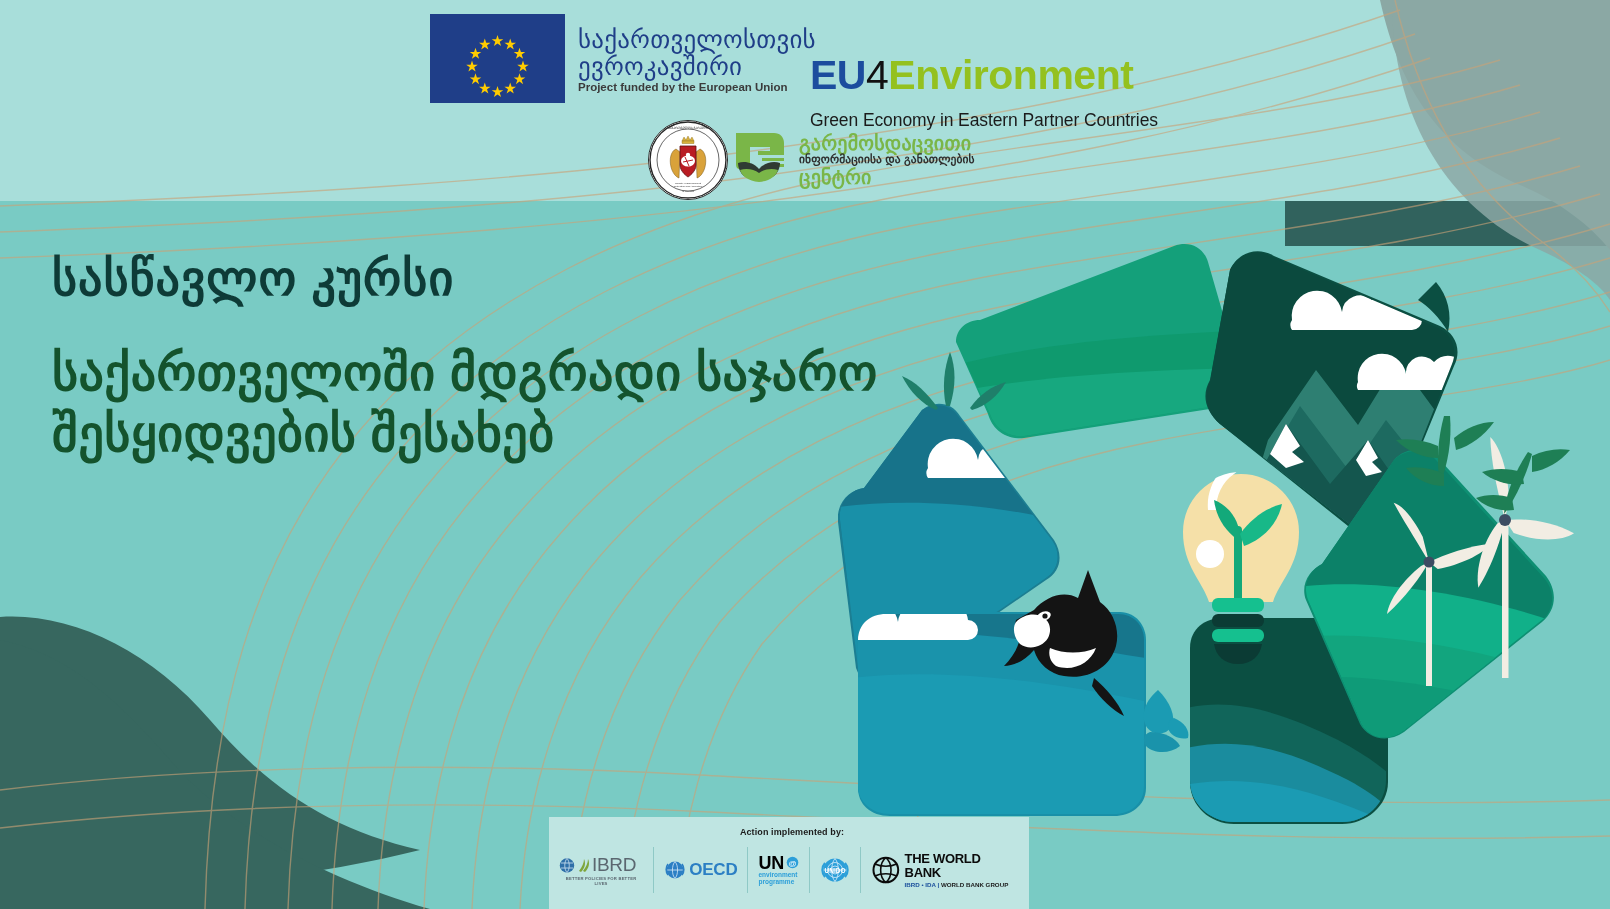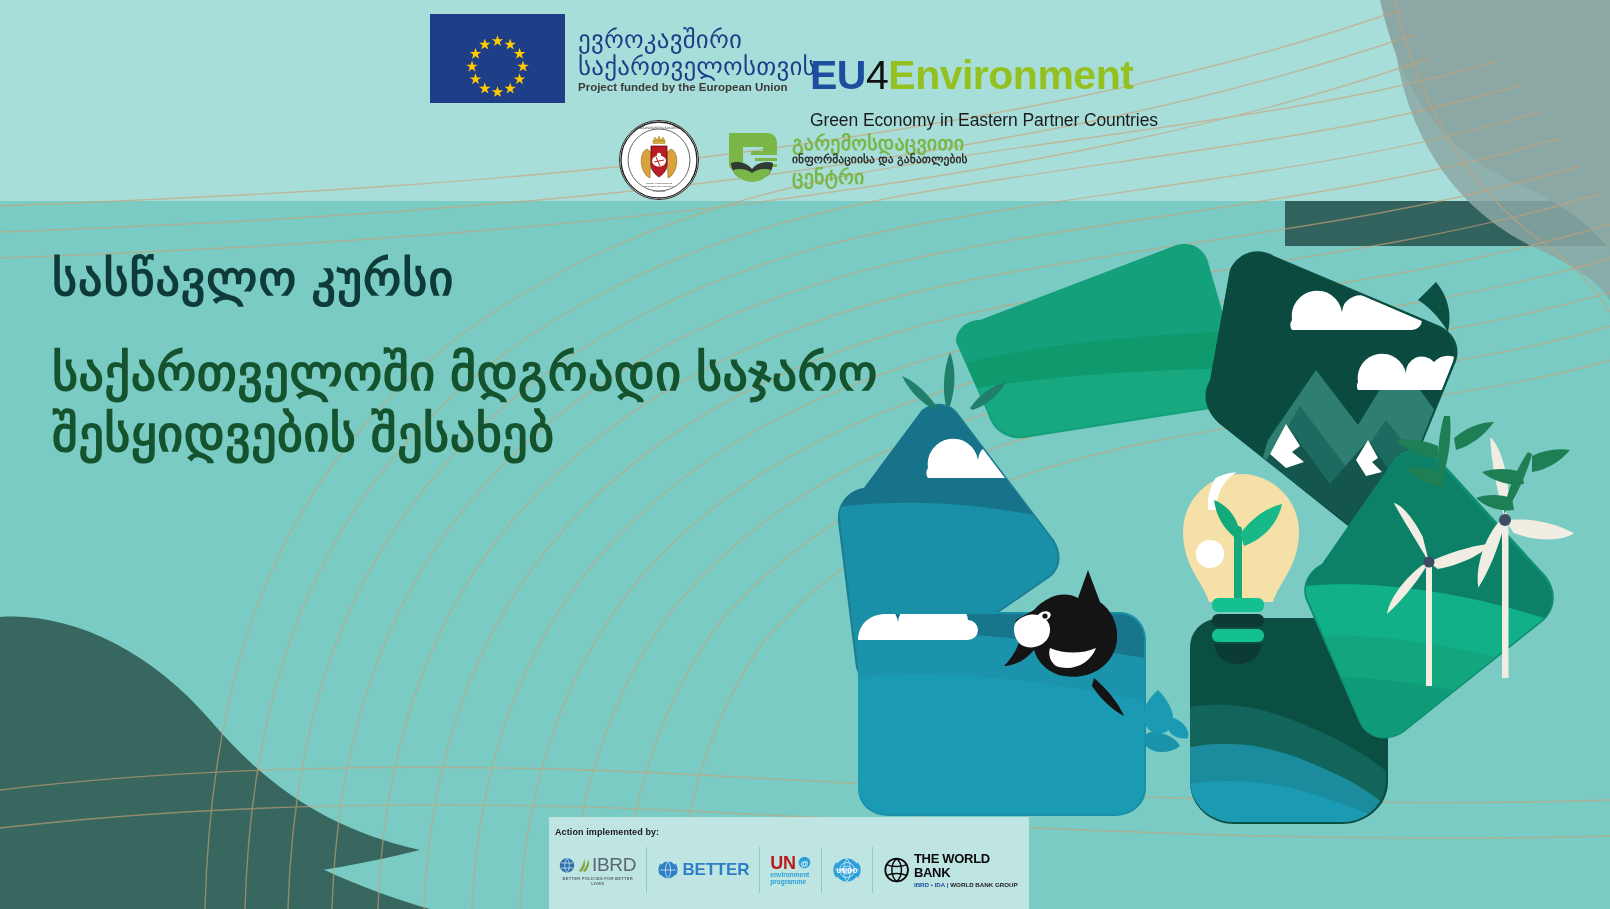--- a/index.html
+++ b/index.html
@@ -23,48 +23,48 @@
   .eu-ka{color:#1F3E88;font-size:25px;line-height:27px;font-weight:400;letter-spacing:.2px;}
   .eu-sub{color:#3b3b3b;font-size:11.5px;margin-top:1px;font-weight:700;letter-spacing:0;}
 
   .e4e-block{position:absolute;left:810px;top:22px;}
   .e4e-title{font-size:41px;font-weight:700;line-height:44px;letter-spacing:-.5px;margin-top:31px;}
   .e4e-eu{color:#1C4D9E;}
   .e4e-4{color:#111;font-weight:400;}
   .e4e-env{color:#94C11F;}
   .e4e-sub{font-size:17.5px;color:#1b1b1b;line-height:20px;margin-top:13px;letter-spacing:-.1px;}
 
-  .logo-row2{position:absolute;left:619px;top:120px;display:flex;align-items:center;gap:22px;}
+  .logo-row2{position:absolute;left:648px;top:120px;display:flex;align-items:center;}
   .gov-seal{width:78px;height:78px;border-radius:50%;background:#fff;border:1.5px solid #2b2b2b;
             position:relative;overflow:hidden;flex:none;}
   .geic{display:flex;align-items:center;gap:9px;}
   .geic-mark{width:62px;height:62px;position:relative;flex:none;}
   .geic-text{line-height:1.02;}
   .geic-l1{color:#7AB648;font-size:20px;font-weight:700;letter-spacing:.2px;}
   .geic-l2{color:#2f2f2f;font-size:11.5px;font-weight:700;letter-spacing:.1px;margin-top:1px;text-align:center;}
   .geic-l3{color:#7AB648;font-size:20px;font-weight:700;letter-spacing:.2px;margin-top:1px;}
 
   
   .title-wrap{position:absolute;left:52px;top:255px;width:900px;}
   .title-main{color:#0E3B37;font-size:48px;font-weight:700;line-height:1.0;letter-spacing:1px;}
   .title-sub{color:#14532d;font-size:50px;font-weight:700;line-height:1.22;letter-spacing:.5px;margin-top:40px;}
 
   
   .illus{position:absolute;left:838px;top:210px;width:772px;height:620px;}
 
   
   .footer{position:absolute;left:549px;top:817px;width:480px;height:92px;background:#BFE5E2;}
-  .footer-label{font-size:9px;font-weight:700;color:#1b1b1b;padding-top:10px;letter-spacing:.1px;padding-left:6px;}
+  .footer-label{text-align:center;font-size:9px;font-weight:700;color:#1b1b1b;padding-top:10px;letter-spacing:.1px;padding-left:6px;}
   .footer-logos{display:flex;align-items:center;justify-content:center;gap:0;margin-top:6px;height:54px;}
   .fl{display:flex;align-items:center;justify-content:center;height:46px;padding:0 10px;}
   .fl + .fl{border-left:1px solid #8fc9c6;}
   .oecd-txt{font-size:19px;color:#5b6770;font-weight:400;letter-spacing:-.3px;}
   .oecd-tag{font-size:4.2px;color:#5b6770;letter-spacing:.2px;font-weight:700;text-align:center;}
   .unece-txt{font-size:17px;color:#2C7FC4;font-weight:700;letter-spacing:-.2px;}
-  .unep-top{font-size:18px;color:#b91c1c;font-weight:700;line-height:16px;letter-spacing:-.3px;}
+  .unep-top{font-size:18px;color:#000000;font-weight:700;line-height:16px;letter-spacing:-.3px;}
   .unep-sub{font-size:6.5px;color:#2C9FD9;font-weight:700;line-height:7.4px;}
   .wb-txt{font-size:13px;color:#0b0b0b;font-weight:700;letter-spacing:-.3px;line-height:14px;}
   .wb-sub{font-size:6.2px;color:#1b4f9c;font-weight:700;letter-spacing:0;margin-top:1px;}
   .wb-sub b{color:#1b1b1b;}
 </style>
 </head>
 <body>
 
 <div id="stage">
 
@@ -122,22 +122,22 @@
             <polygon points="67.5,72 68.9,76.2 73.3,76.2 69.7,78.8 71.1,83 67.5,80.4 63.9,83 65.3,78.8 61.7,76.2 66.1,76.2"></polygon>
             <polygon points="54.8,68.5 56.2,72.7 60.6,72.7 57,75.3 58.4,79.5 54.8,76.9 51.2,79.5 52.6,75.3 49,72.7 53.4,72.7"></polygon>
             <polygon points="45.5,59.2 46.9,63.4 51.3,63.4 47.7,66 49.1,70.2 45.5,67.6 41.9,70.2 43.3,66 39.7,63.4 44.1,63.4"></polygon>
             <polygon points="42,46.5 43.4,50.7 47.8,50.7 44.2,53.3 45.6,57.5 42,54.9 38.4,57.5 39.8,53.3 36.2,50.7 40.6,50.7"></polygon>
             <polygon points="45.5,33.8 46.9,38 51.3,38 47.7,40.6 49.1,44.8 45.5,42.2 41.9,44.8 43.3,40.6 39.7,38 44.1,38"></polygon>
             <polygon points="54.8,24.5 56.2,28.7 60.6,28.7 57,31.3 58.4,35.5 54.8,32.9 51.2,35.5 52.6,31.3 49,28.7 53.4,28.7"></polygon>
           </g>
         </svg>
       </div>
       <div class="eu-text">
+        <div class="eu-ka">საქართველოსთვის</div>
         <div class="eu-ka">ევროკავშირი</div>
-        <div class="eu-ka">საქართველოსთვის</div>
         <div class="eu-sub">Project funded by the European Union</div>
       </div>
     </div>
   </div>
 
   <div class="e4e-block">
     <div class="e4e-title"><span class="e4e-eu">EU</span><span class="e4e-4">4</span><span class="e4e-env">Environment</span></div>
     <div class="e4e-sub">Green Economy in Eastern Partner Countries</div>
   </div>
 
@@ -386,21 +386,21 @@
           <div class="oecd-tag">BETTER POLICIES FOR BETTER LIVES</div>
         </div>
       </div>
 
       <div class="fl">
         <svg width="22" height="22" viewBox="0 0 22 22" style="margin-right:3px;">
           <circle cx="11" cy="11" r="8.4" fill="#2C7FC4"></circle>
           <path d="M3.2 11 h15.6 M11 2.6 C7.6 6 7.6 16 11 19.4 C14.4 16 14.4 6 11 2.6" stroke="#d6e8f7" stroke-width="0.8" fill="none"></path>
           <path d="M4 16 C1.6 13 1.6 8 4 5 M18 16 C20.4 13 20.4 8 18 5" stroke="#2C7FC4" stroke-width="1.6" fill="none"></path>
         </svg>
-        <span class="unece-txt">BETTER</span>
+        <span class="unece-txt">OECD</span>
       </div>
 
       <div class="fl">
         <div style="text-align:left;">
           <div style="display:flex;align-items:center;gap:2px;">
             <span class="unep-top">UN</span>
             <svg width="13" height="13" viewBox="0 0 13 13">
               <circle cx="6.5" cy="6.5" r="5.8" fill="#2C9FD9"></circle>
               <text x="6.5" y="9.6" text-anchor="middle" font-size="8" fill="#ffffff" font-family="Liberation Sans, sans-serif">@</text>
             </svg>

